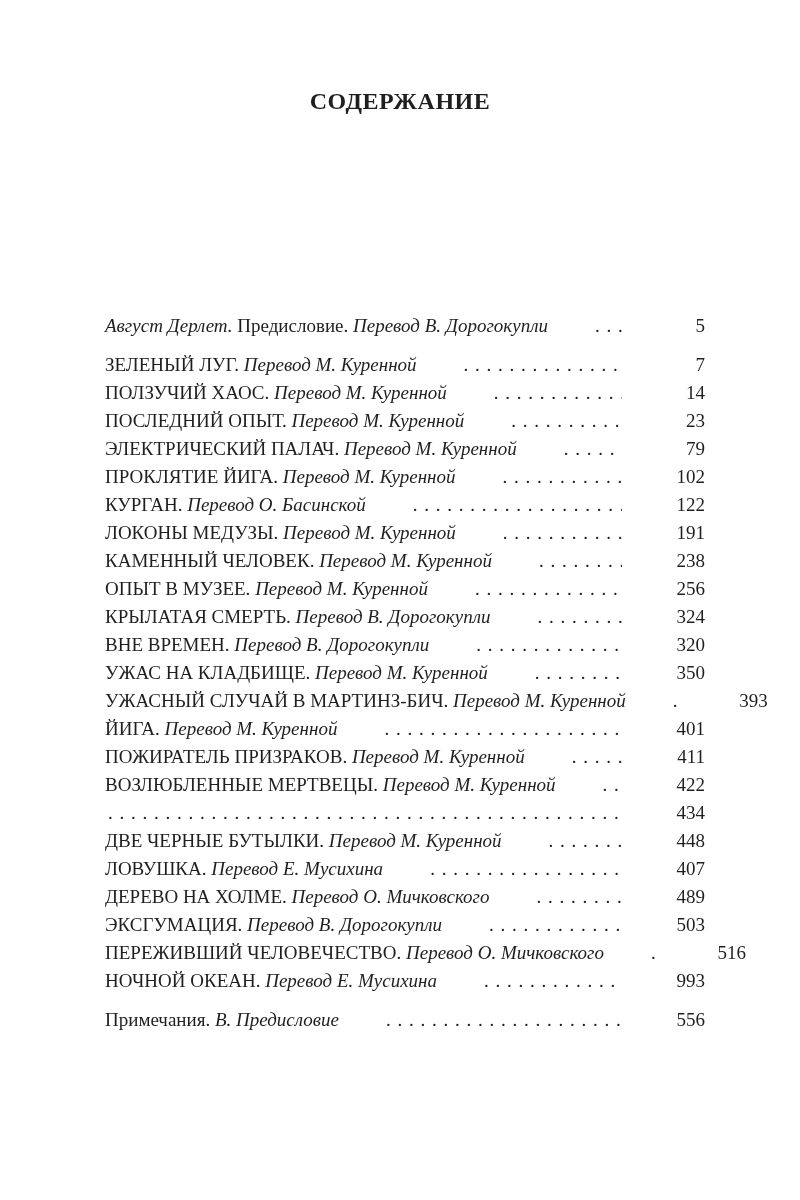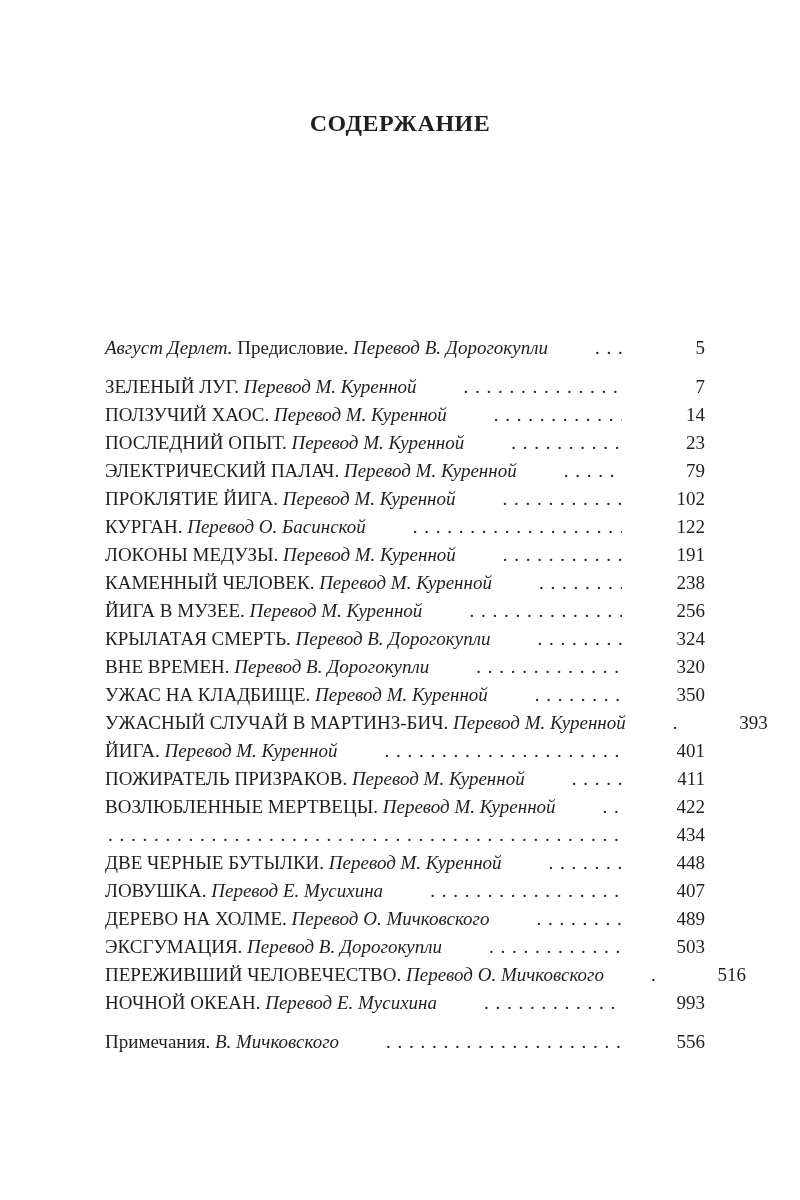--- a/index.html
+++ b/index.html
@@ -7,21 +7,21 @@
     position: relative;
     width: 800px;
     height: 1200px;
     margin: 0 auto;
     background: #ffffff;
     color: #1f1f1f;
     font-family: "Liberation Serif", "DejaVu Serif", serif;
     overflow: hidden;
   }
   .toc-title {
-    padding-top: 108px;
+    padding-top: 86px;
     text-align: center;
     font-size: 24px;
     font-weight: bold;
     letter-spacing: 0.5px;
     line-height: 30px;
   }
   .toc-list {
     margin: 196px 95px 0 105px; 
     font-size: 19px;
   }
@@ -97,21 +97,21 @@
     <span class="title-part"><span>ЛОКОНЫ МЕДУЗЫ. </span><span class="seg-italic">Перевод М. Куренной</span></span>
     <span class="leader"></span>
     <span class="pagenum">191</span>
   </div>
       <div class="row">
     <span class="title-part"><span>КАМЕННЫЙ ЧЕЛОВЕК. </span><span class="seg-italic">Перевод М. Куренной</span></span>
     <span class="leader"></span>
     <span class="pagenum">238</span>
   </div>
       <div class="row">
-    <span class="title-part"><span>ЙИГА В МУЗЕЕ. </span><span class="seg-italic">Перевод М. Куренной</span></span>
+    <span class="title-part"><span>ОПЫТ В МУЗЕЕ. </span><span class="seg-italic">Перевод М. Куренной</span></span>
     <span class="leader"></span>
     <span class="pagenum">256</span>
   </div>
       <div class="row">
     <span class="title-part"><span>КРЫЛАТАЯ СМЕРТЬ. </span><span class="seg-italic">Перевод В. Дорогокупли</span></span>
     <span class="leader"></span>
     <span class="pagenum">324</span>
   </div>
       <div class="row">
     <span class="title-part"><span>ВНЕ ВРЕМЕН. </span><span class="seg-italic">Перевод В. Дорогокупли</span></span>
@@ -171,18 +171,18 @@
     <span class="title-part"><span>ПЕРЕЖИВШИЙ ЧЕЛОВЕЧЕСТВО. </span><span class="seg-italic">Перевод О. Мичковского</span></span>
     <span class="leader"></span>
     <span class="pagenum">516</span>
   </div>
       <div class="row gap-after">
     <span class="title-part"><span>НОЧНОЙ ОКЕАН. </span><span class="seg-italic">Перевод Е. Мусихина</span></span>
     <span class="leader"></span>
     <span class="pagenum">993</span>
   </div>
       <div class="row">
-    <span class="title-part"><span>Примечания. </span><span class="seg-italic">В. Мичковского</span></span>
+    <span class="title-part"><span>Примечания. </span><span class="seg-italic">В. Предисловие</span></span>
     <span class="leader"></span>
     <span class="pagenum">556</span>
   </div>
     </div>
 </div>
 
 </body></html>

